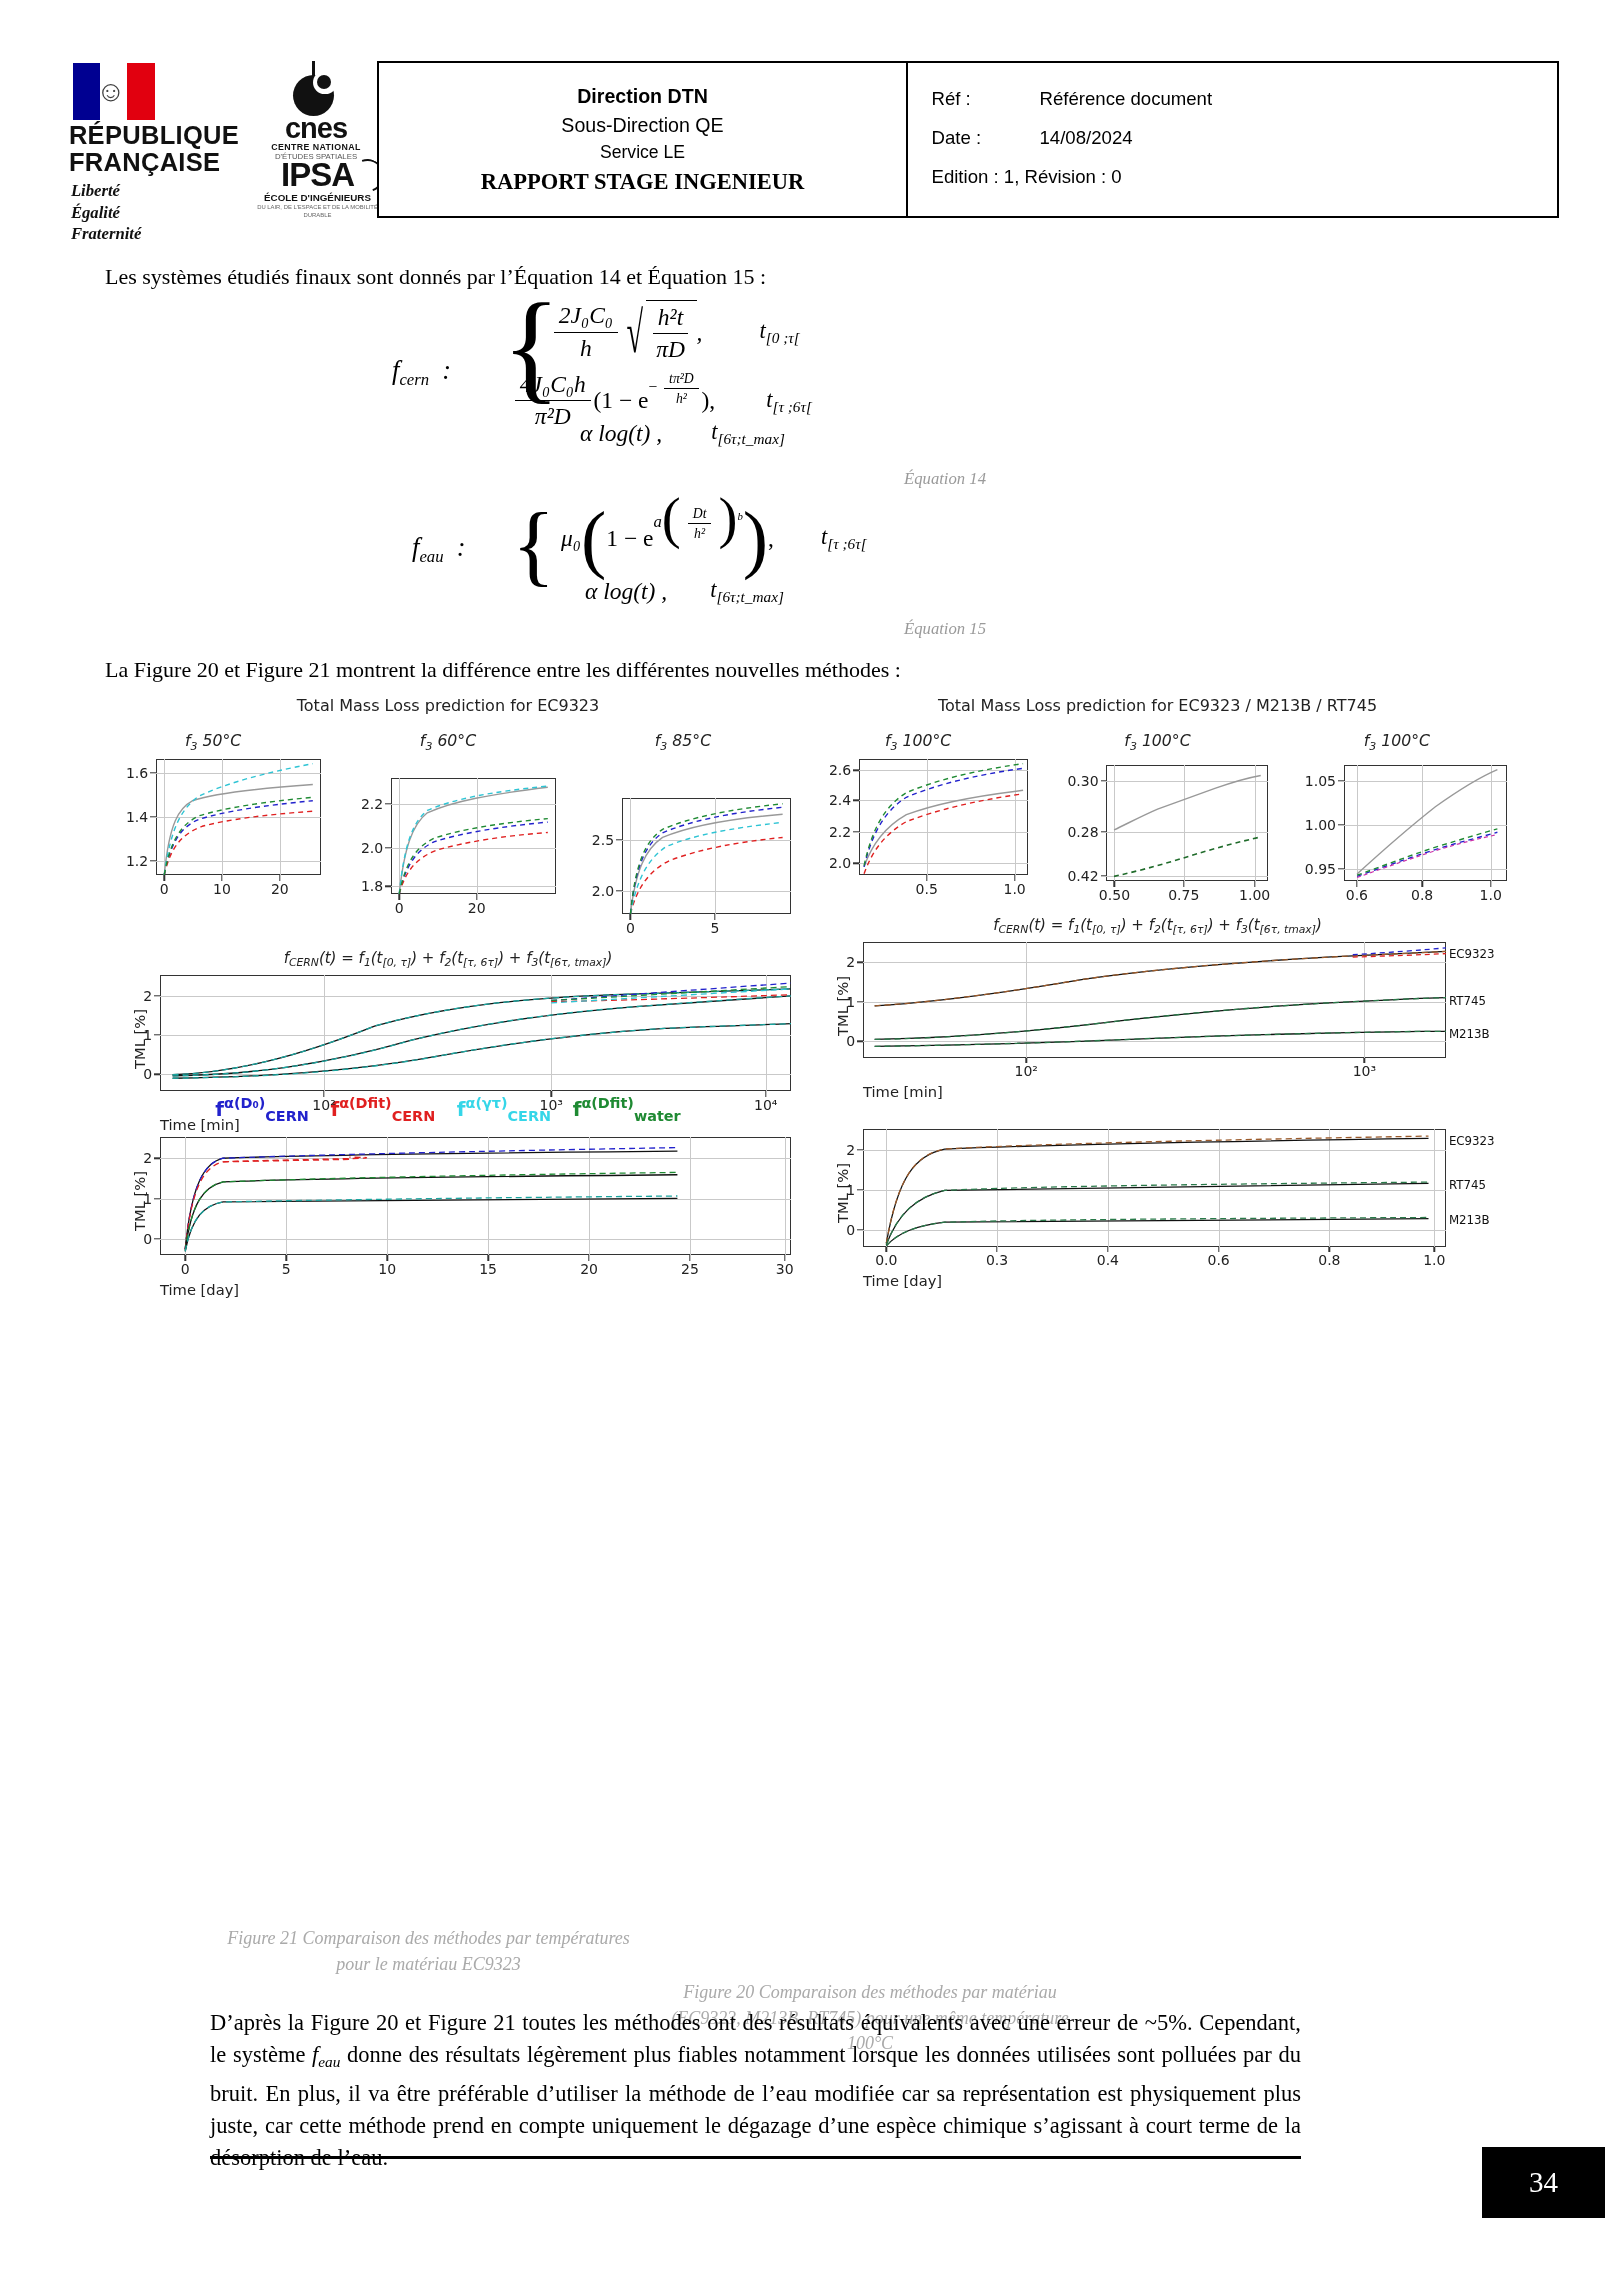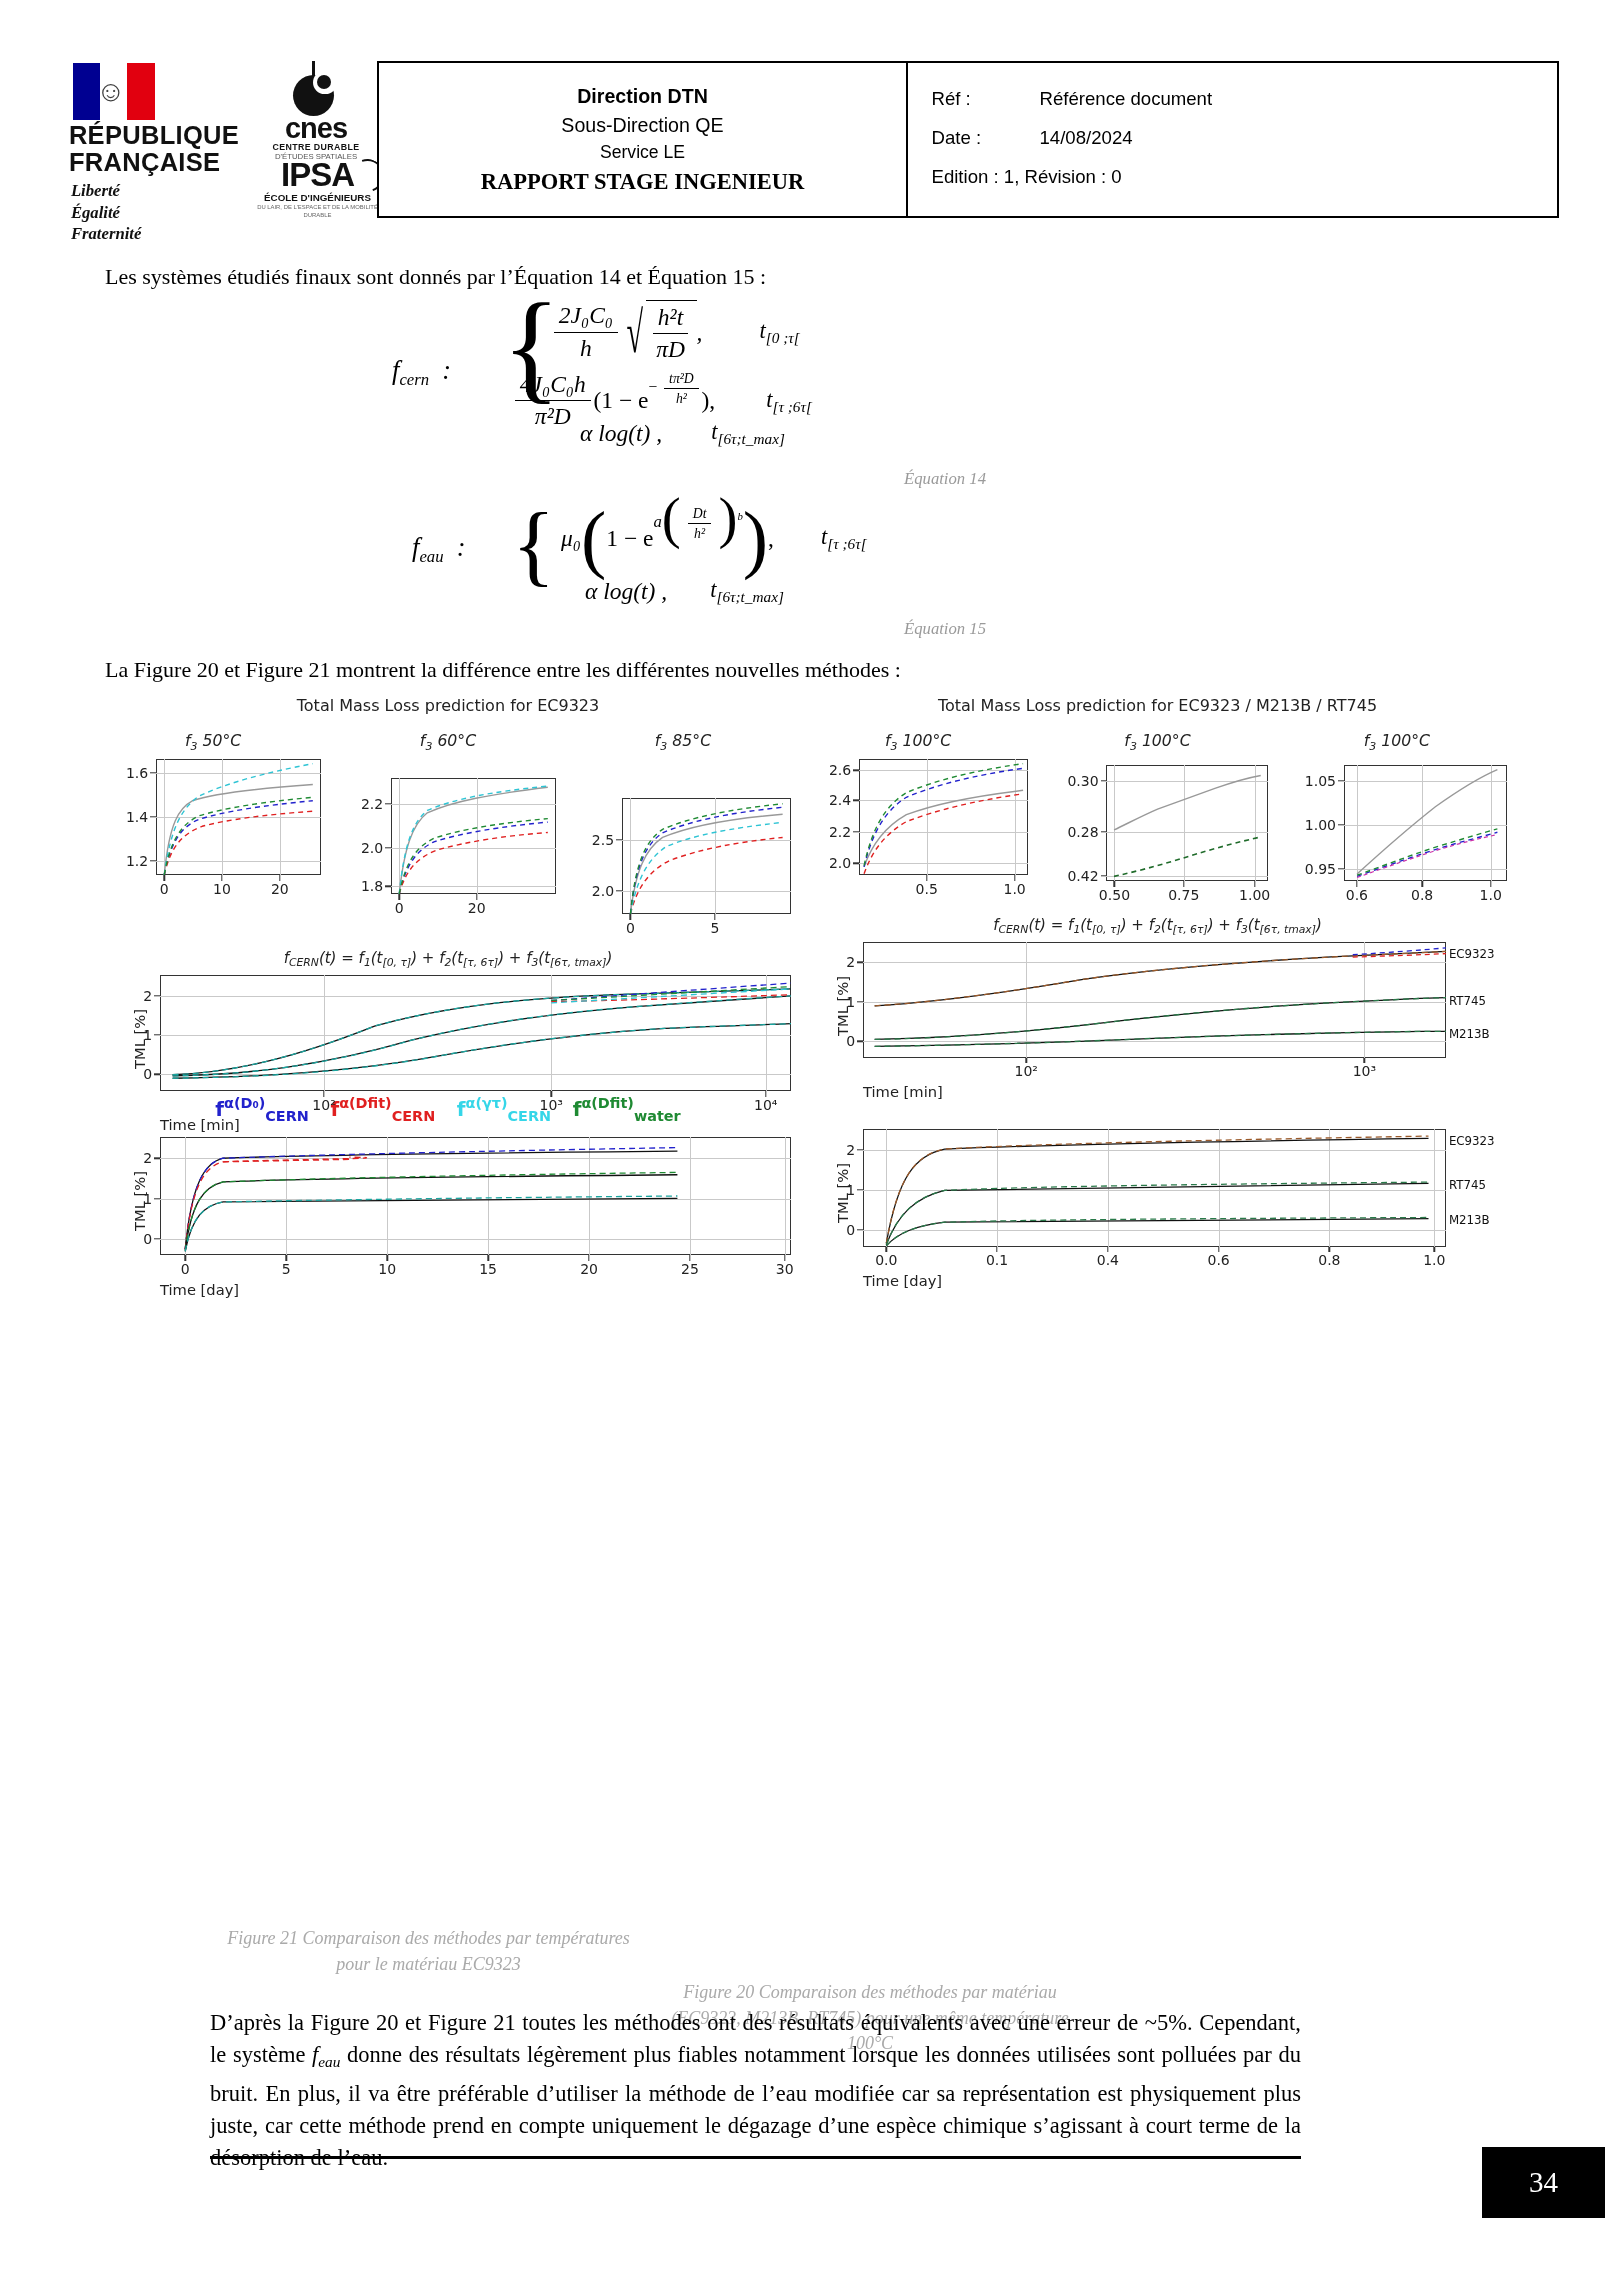--- a/index.html
+++ b/index.html
@@ -170,21 +170,21 @@
       </div>
 
       <div class="cnes">
         <div class="cnes-mark">
           <div class="mast"></div>
             <div class="disc"></div>
             <div class="cut"></div>
             <div class="dot"></div>
         </div>
         <div class="cnes-word">cnes</div>
-        <div class="cnes-sub">CENTRE DURABLE</div>
+        <div class="cnes-sub">CENTRE NATIONAL</div>
         <div class="cnes-sub2">D'ÉTUDES SPATIALES</div>
       </div>
 
       <div class="ipsa">
         <div class="ipsa-word">
           <span>IPSA</span>
           <span class="swoosh"></span>
         </div>
         <div class="ipsa-sub">ÉCOLE D'INGÉNIEURS</div>
         <div class="ipsa-sub2">DU LAIR, DE L'ESPACE ET DE LA MOBILITÉ DURABLE</div>
@@ -736,21 +736,21 @@
                 <div class="ytick" style="top:18%">2</div>
               <div class="ytickmark" style="top:52%"></div>
                 <div class="ytick" style="top:52%">1</div>
               <div class="ytickmark" style="top:86%"></div>
                 <div class="ytick" style="top:86%">0</div>
             </div>
             <div class="xticks">
               <div class="xtickmark" style="left:4%"></div>
                 <div class="xtick" style="left:4%">0.0</div>
               <div class="xtickmark" style="left:23%"></div>
-                <div class="xtick" style="left:23%">0.1</div>
+                <div class="xtick" style="left:23%">0.3</div>
               <div class="xtickmark" style="left:42%"></div>
                 <div class="xtick" style="left:42%">0.4</div>
               <div class="xtickmark" style="left:61%"></div>
                 <div class="xtick" style="left:61%">0.6</div>
               <div class="xtickmark" style="left:80%"></div>
                 <div class="xtick" style="left:80%">0.8</div>
               <div class="xtickmark" style="left:98%"></div>
                 <div class="xtick" style="left:98%">1.0</div>
             </div>
             <div class="curvelabel" style="left:100%;top:5%;margin-left:2.9px;">EC9323</div>

